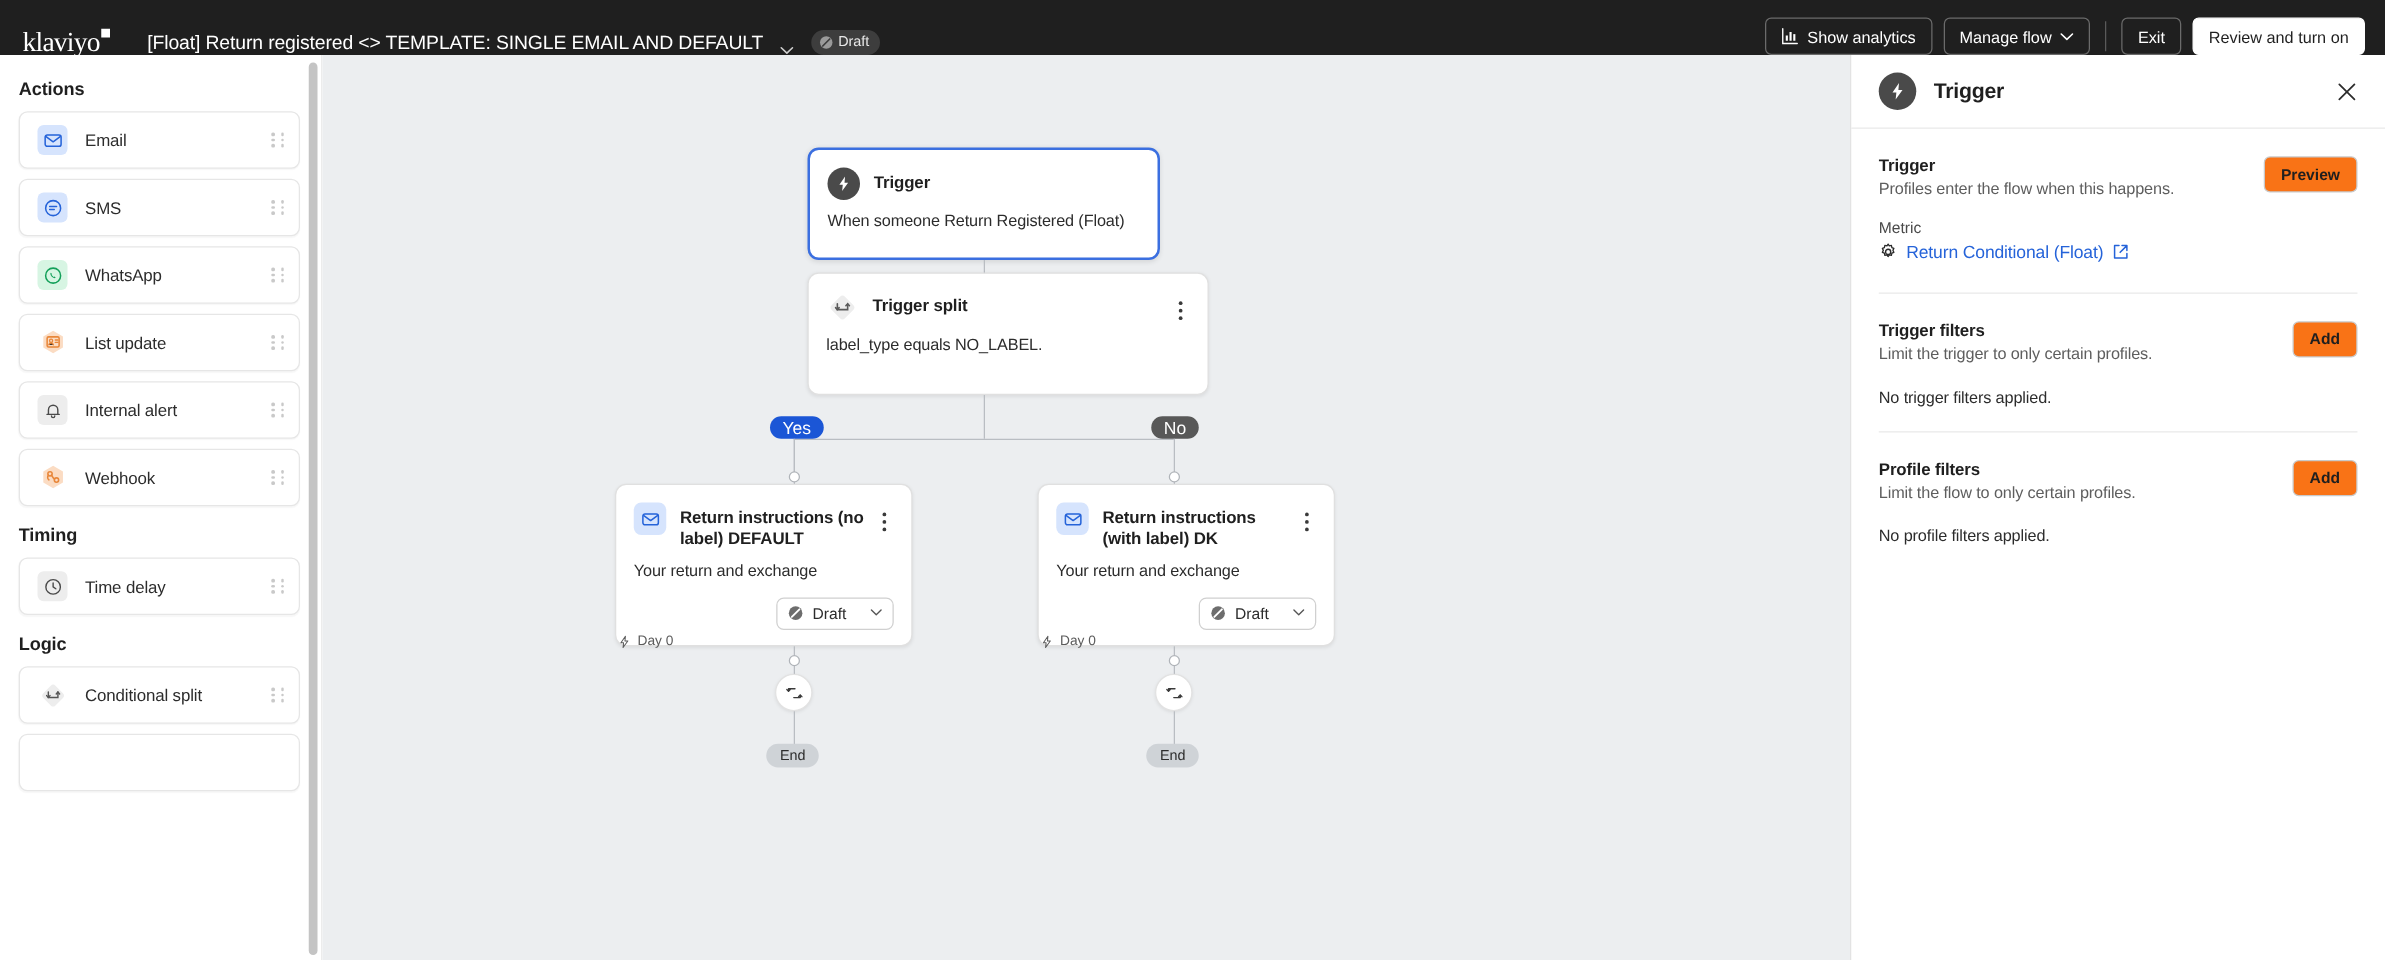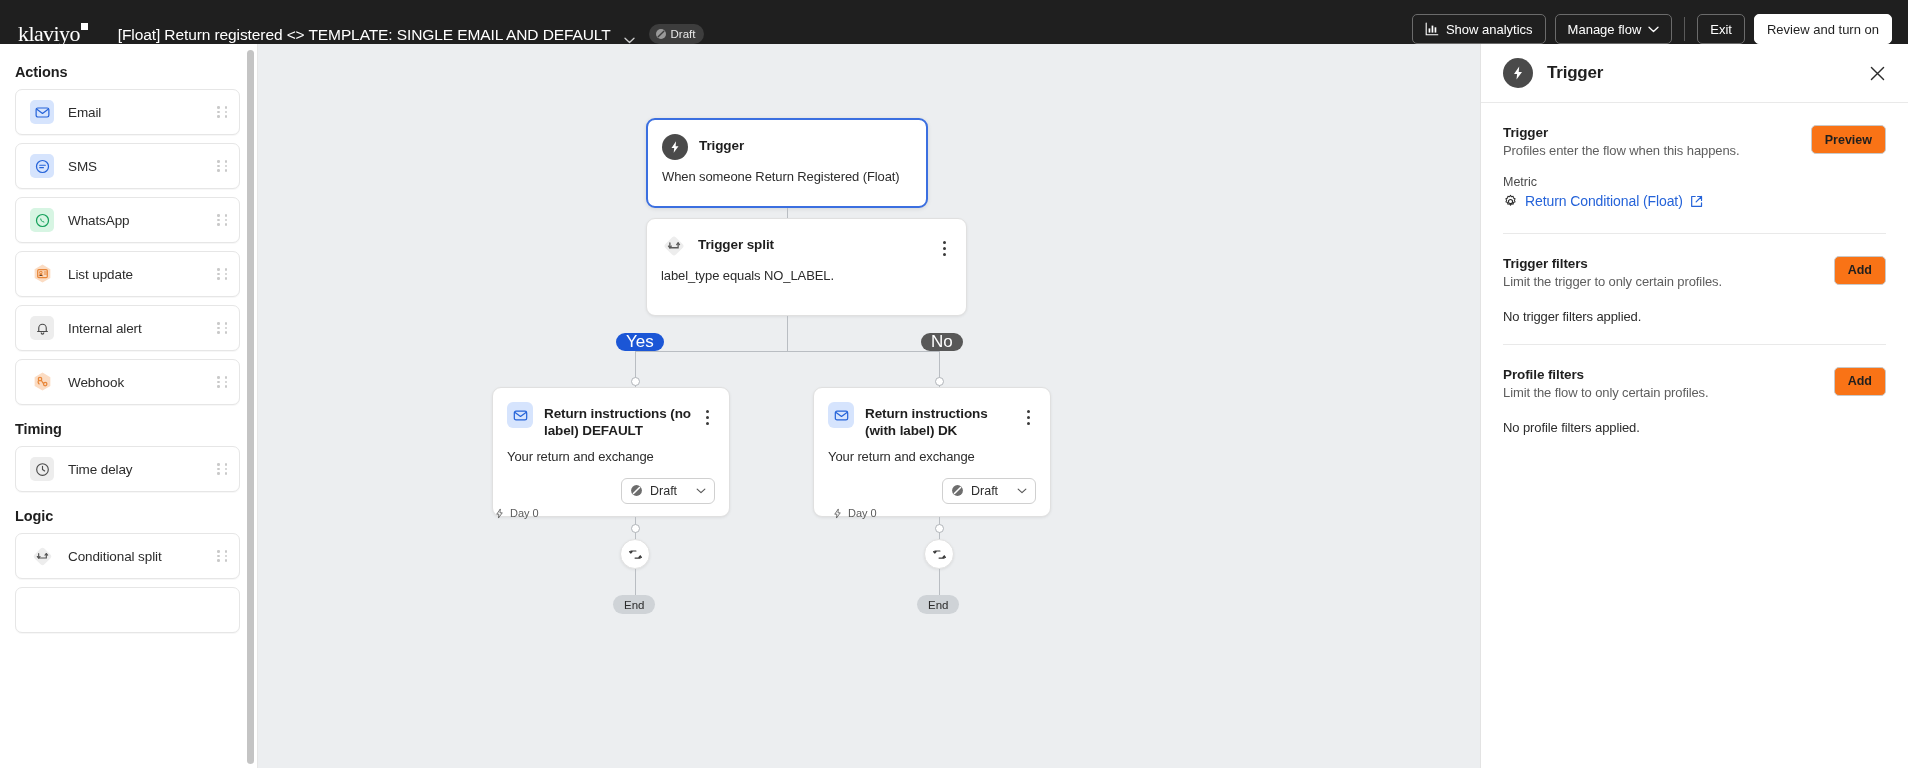--- a/index.html
+++ b/index.html
@@ -156,21 +156,21 @@
   
   .vline { position: absolute; width: 1px; background: #b9bdc2; }
   .hline { position: absolute; height: 1px; background: #b9bdc2; }
   .dot {
     position: absolute; width: 9px; height: 9px; border-radius: 50%;
     background: #fff; border: 1px solid #b0b4b9; cursor: pointer;
   }
   .branch-pill {
     position: absolute; height: 18px; border-radius: 9px;
     display: flex; align-items: center; justify-content: center;
-    font-size: 17px; color: #fff; padding: 0 10px;
+    font-size: 14px; color: #fff; padding: 0 10px;
   }
   .branch-pill.yes { background: #1b56d6; }
   .branch-pill.no { background: #585858; }
   .daylabel {
     position: absolute; display: flex; align-items: center; gap: 5px;
     font-size: 11px; color: #5b5b5b;
   }
   .loop-node {
     position: absolute; width: 30px; height: 30px; border-radius: 50%;
     background: #fff; border: 1px solid #e2e2e2;
@@ -545,21 +545,21 @@
           </svg>
       </span>
     </div>
     <div class="vline" style="left:377px; top:525px; height:38px;"></div>
     <div class="end-pill" style="left:355px; top:551px;">End</div>
 
     <div class="branch-pill no" style="left:663px; top:289px;">No</div>
     <div class="vline" style="left:681px; top:307px; height:55px;"></div>
     <div class="dot" style="left:677px; top:333px;"></div>
 
-    <div class="node" style="left:555px; top:343px; width:238px; height:130px;">
+    <div class="node" style="left:572px; top:343px; width:238px; height:130px;">
       <div class="node-head">
         <span class="node-badge sq">
           <svg width="15" height="15" viewBox="0 0 16 16" fill="none">
               <rect x="1.4" y="3.4" width="13.2" height="9.2" rx="1.8" stroke="#2563d9" stroke-width="1.3"></rect>
               <path d="M2.2 4.8l5.8 4.2 5.8-4.2" stroke="#2563d9" stroke-width="1.3" stroke-linecap="round" stroke-linejoin="round"></path>
             </svg>
         </span>
         <span class="node-title">Return instructions (with label) DK</span>
         <span class="node-kebab">
             <i></i>

